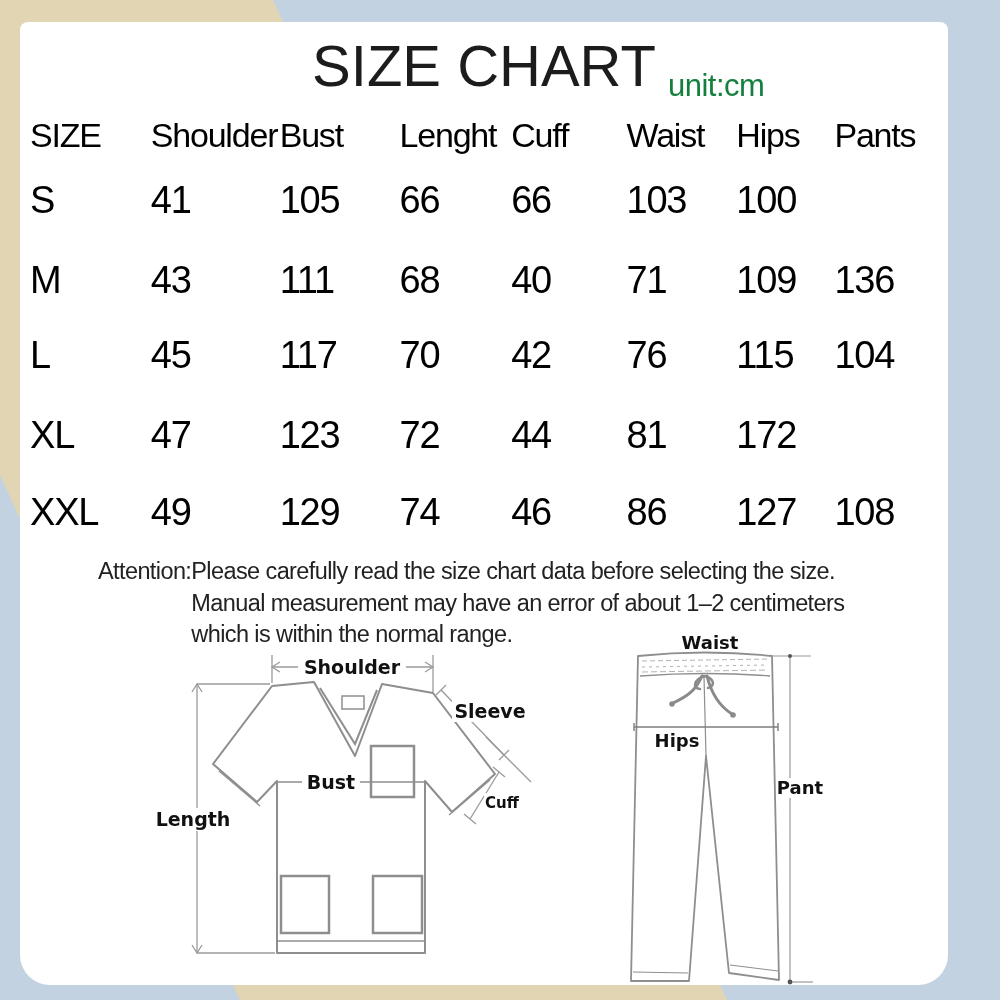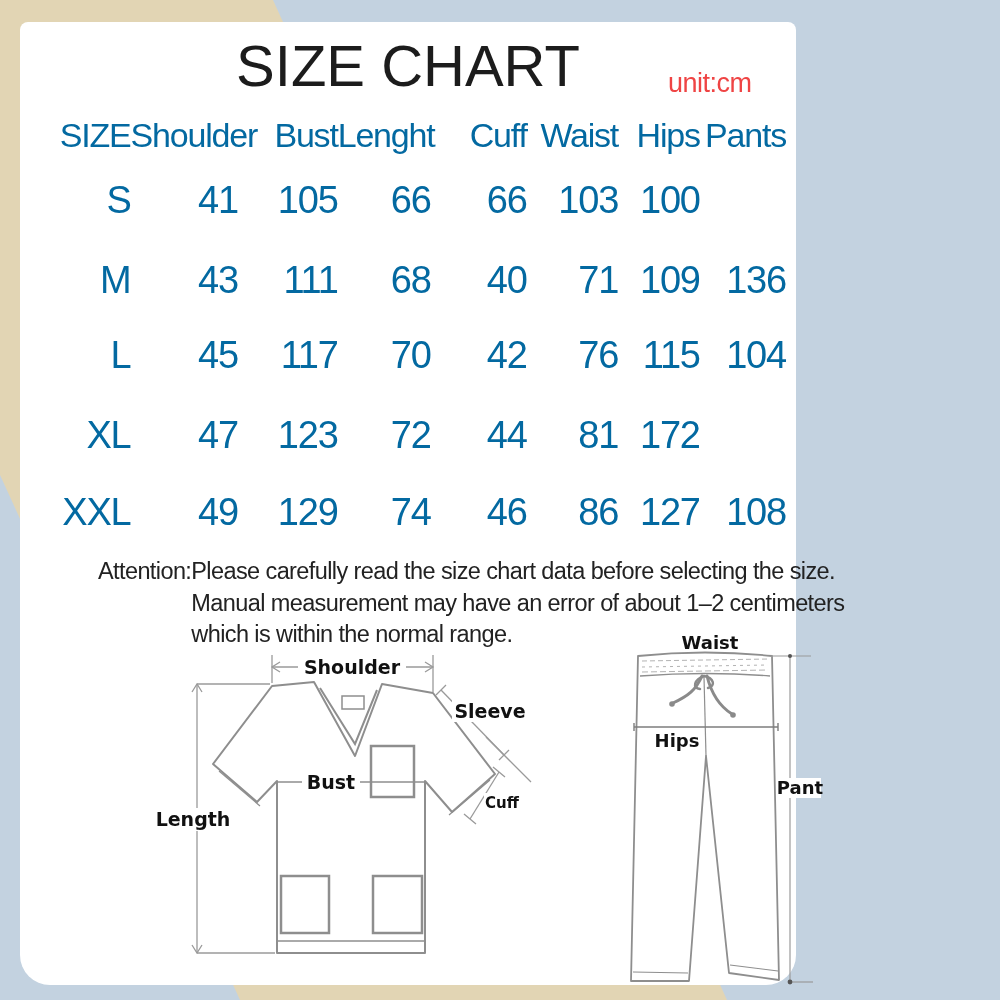--- a/index.html
+++ b/index.html
@@ -1,32 +1,32 @@
 <!DOCTYPE html>
 <html><head>
 <meta charset="utf-8">
 <style>
   html,body{margin:0;padding:0;background:#fff;}
   .stage{position:relative;width:1000px;height:1000px;overflow:hidden;
          font-family:"Liberation Sans",sans-serif;background:#c3d2e0;}
   .bg-tan{position:absolute;inset:0;background:#e2d5b4;
           clip-path:polygon(0 0,27.3% 0,72.7% 100%,24% 100%,0 47.5%);}
-  .card{position:absolute;left:20px;top:22px;width:776px;height:963px;
+  .card{position:absolute;left:20px;top:22px;width:928px;height:963px;
         background:#ffffff;border-radius:8px 8px 30px 30px;}
   
   .title-wrap{position:absolute;left:0;right:0;top:14px;height:70px;}
   .title-wrap h1{margin:0;text-align:center;font-size:58px;line-height:60px;
         font-weight:300;letter-spacing:0;color:#1c1c1c;}
-  .unit{position:absolute;left:648px;top:32px;font-size:27px;font-weight:300;
-        color:#ef4444;letter-spacing:-0.5px;}
+  .unit{position:absolute;left:648px;top:32px;font-size:31px;font-weight:300;
+        color:#15803d;letter-spacing:-0.5px;}
   
   .trow{position:absolute;left:10px;right:10px;display:grid;
         grid-template-columns:13.3% 14.2% 13.2% 12.3% 12.7% 12.1% 10.8% 11.4%;}
-  .trow div{text-align:right;font-size:38px;line-height:46px;font-weight:300;
-        color:#0369a1;letter-spacing:-1.2px;white-space:nowrap;}
+  .trow div{text-align:left;font-size:38px;line-height:46px;font-weight:300;
+        color:#000000;letter-spacing:-1.2px;white-space:nowrap;}
   .thead div{font-size:34px;}
   .r-head{top:90px;} .r-0{top:155px;} .r-1{top:235px;} .r-2{top:310px;}
   .r-3{top:390px;} .r-4{top:467px;}
   
   .attention{position:absolute;left:78px;top:534px;display:flex;
         font-size:23.5px;line-height:31.5px;color:#222;letter-spacing:-0.6px;}
   .att-label{white-space:nowrap;}
   .att-lines div{white-space:nowrap;}
   
   .svg-top{position:absolute;left:120px;top:628px;}

